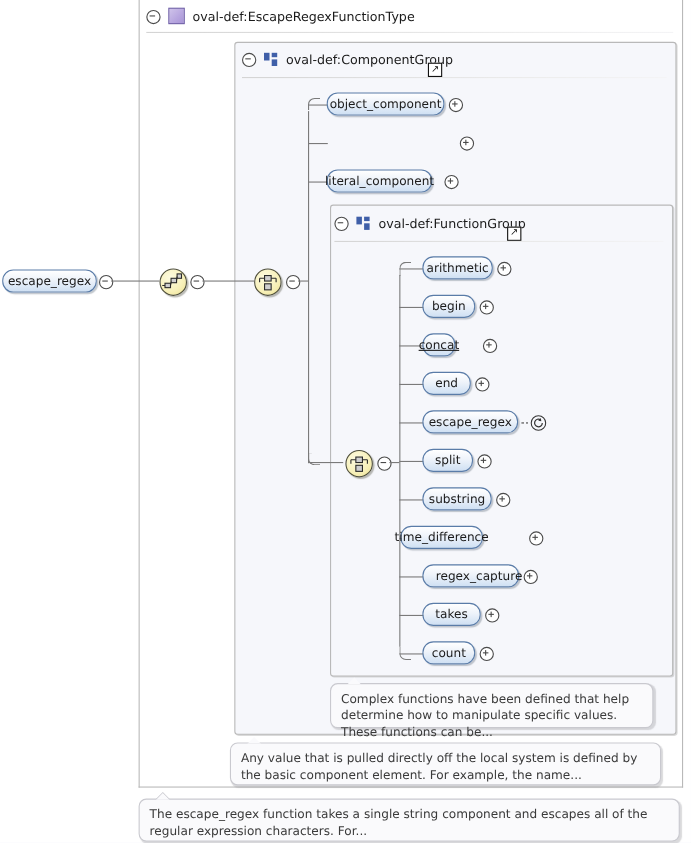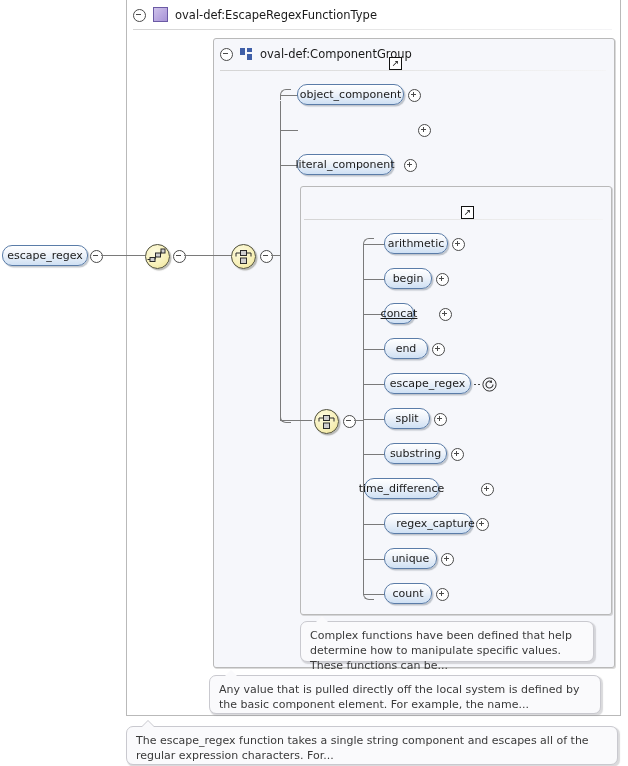--- a/index.html
+++ b/index.html
@@ -184,20 +184,29 @@
         <i></i>
         <i></i>
         <i></i>
       </span>
     <span>oval-def:ComponentGroup</span>
   </div>
   <div class="ext-icon" style="left:389px;top:57px;">↗</div>
   <div class="frame-sep" style="left:220px;top:70px;width:386px;"></div>
 
   <div class="frame" style="left:300px;top:186px;width:310px;height:427px;"></div>
+  <div class="frame-title" style="left:304px;top:196px;">
+    <span class="collapse"></span>
+    <span class="group-icon">
+        <i></i>
+        <i></i>
+        <i></i>
+      </span>
+    <span>oval-def:FunctionGroup</span>
+  </div>
   <div class="ext-icon" style="left:461px;top:206px;">↗</div>
   <div class="frame-sep" style="left:304px;top:219px;width:299px;"></div>
 
   <div class="node" style="left:2px;top:245px;width:86px;">
     <span>escape_regex</span>
   </div>
   <div class="minus" style="left:90px;top:250px;"></div>
   <div class="h-line" style="left:101px;top:255px;width:44px;"></div>
 
   <div class="conn" style="left:145px;top:244px;">
@@ -332,21 +341,21 @@
   <div class="expander" style="left:481px;top:483px;"></div>
 
   <div class="h-line" style="left:363px;top:524px;width:22px;"></div>
   <div class="node" style="left:384px;top:513px;width:88px;padding-left:24px;">
     <span>regex_capture</span>
   </div>
   <div class="expander" style="left:476px;top:518px;"></div>
 
   <div class="h-line" style="left:363px;top:559px;width:22px;"></div>
   <div class="node" style="left:384px;top:548px;width:53px;">
-    <span>unique</span>
+    <span>takes</span>
   </div>
   <div class="expander" style="left:441px;top:553px;"></div>
 
   <div class="h-line" style="left:363px;top:594px;width:22px;"></div>
   <div class="node" style="left:384px;top:583px;width:48px;">
     <span>count</span>
   </div>
   <div class="expander" style="left:436px;top:588px;"></div>
 
   <div class="note" style="left:300px;top:621px;width:294px;height:41px;">

